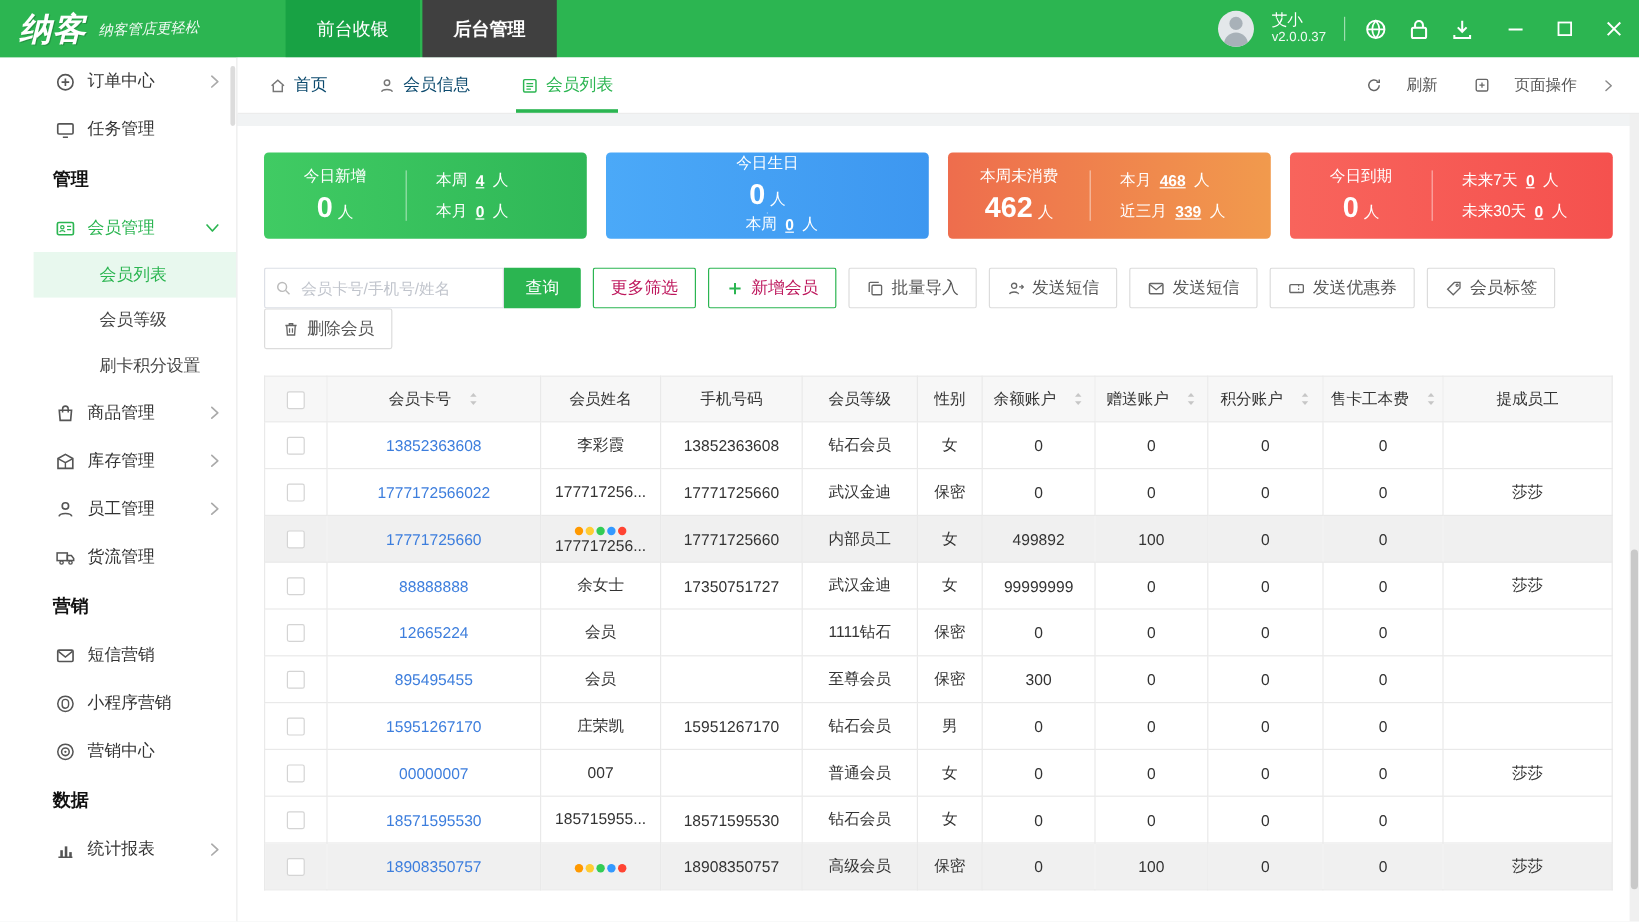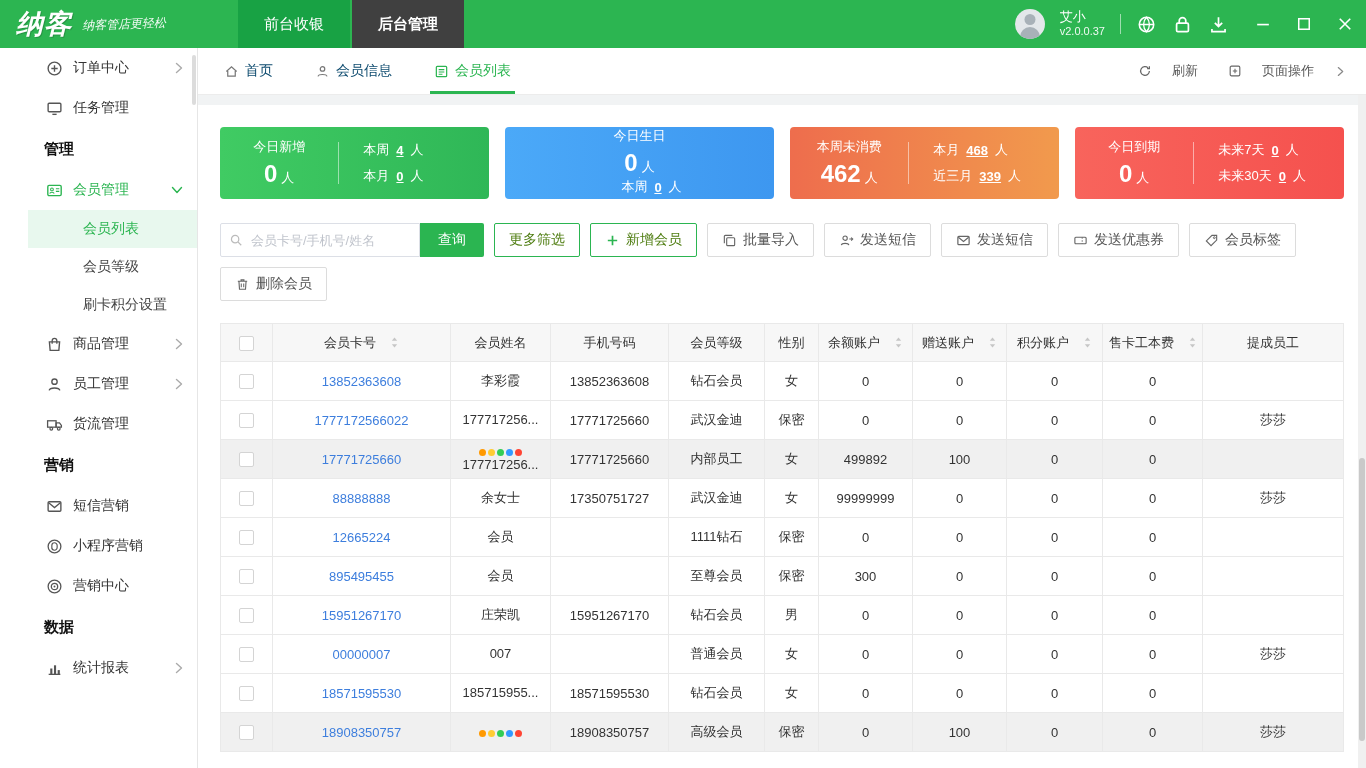--- a/index.html
+++ b/index.html
@@ -71,23 +71,23 @@
 
   
   .toolbar{margin-top:24px;display:flex;gap:10px;align-items:center;flex-wrap:nowrap;overflow:hidden;}
   .search-group{display:flex;position:relative;flex:0 0 auto;}
   .sicon{position:absolute;left:9px;top:50%;transform:translateY(-50%);width:14px;height:14px;color:#bbb;}
   input.search{width:200px;height:34px;border:1px solid #dcdfe6;border-radius:2px 0 0 2px;padding:0 8px 0 30px;font-size:13px;color:#333;outline:none;font-family:inherit;}
   input.search::placeholder{color:#c0c4cc;}
   .btn-query{height:34px;border:none;background:#2bb551;color:#fff;font-size:14px;padding:0 18px;border-radius:0 2px 2px 0;cursor:pointer;font-family:inherit;white-space:nowrap;}
   .btn{height:34px;display:inline-flex;align-items:center;gap:6px;padding:0 14px;font-size:14px;border-radius:2px;background:#fff;border:1px solid #dcdcdc;color:#555;cursor:pointer;font-family:inherit;flex:0 0 auto;white-space:nowrap;}
   .btn .icon{width:15px;height:15px;color:#666;}
-  .btn.green{border-color:#2bb551;color:#4d7c0f;}
+  .btn.green{border-color:#2bb551;color:#be185d;}
   .btn.green .icon{color:#2bb551;}
-  .toolbar2{margin-top:10px;}
+  .toolbar2{}
 
   
   .table-wrap{margin-top:22px;}
   table.grid{width:100%;border-collapse:collapse;table-layout:fixed;font-size:13px;}
   .grid th,.grid td{border:1px solid #e9e9e9;text-align:center;padding:0 6px;overflow:hidden;white-space:nowrap;}
   .grid th{height:38px;background:#f7f7f7;font-weight:normal;color:#333;}
   .grid td{height:39px;color:#333;}
   .grid tr.highlight td{background:#f0f0f0;}
   .link{color:#3d7edd;cursor:pointer;}
   .cb{width:15px;height:15px;border:1px solid #d4d4d4;border-radius:2px;display:inline-block;background:#fff;vertical-align:middle;cursor:pointer;}
@@ -204,20 +204,34 @@
         <div class="side-sub">会员等级</div>
         <div class="side-sub">刷卡积分设置</div>
         <div class="side-item">
           <span class="icon">
             <svg viewBox="0 0 16 16">
               <path d="M3.2 5.5h9.6l-.7 8H3.9z" fill="none" stroke="currentColor" stroke-width="1.3"></path>
               <path d="M5.8 7.2V4.5a2.2 2.2 0 014.4 0v2.7" fill="none" stroke="currentColor" stroke-width="1.2"></path>
             </svg>
           </span>
           <span class="side-label">商品管理</span>
+          <span class="chev">
+            <svg viewBox="0 0 8 12">
+              <path d="M1.5 1.5L6.5 6l-5 4.5" fill="none" stroke="currentColor" stroke-width="1.4" stroke-linecap="round" stroke-linejoin="round"></path>
+            </svg>
+          </span>
+        </div>
+        <div class="side-item">
+          <span class="icon">
+            <svg viewBox="0 0 16 16">
+              <path d="M2.2 5.8L8 2.5l5.8 3.3v7.7H2.2z" fill="none" stroke="currentColor" stroke-width="1.3"></path>
+              <path d="M2.2 5.8L8 9l5.8-3.2M8 9v4.5" fill="none" stroke="currentColor" stroke-width="1.1"></path>
+            </svg>
+          </span>
+          <span class="side-label">库存管理</span>
           <span class="chev">
             <svg viewBox="0 0 8 12">
               <path d="M1.5 1.5L6.5 6l-5 4.5" fill="none" stroke="currentColor" stroke-width="1.4" stroke-linecap="round" stroke-linejoin="round"></path>
             </svg>
           </span>
         </div>
         <div class="side-item">
           <span class="icon">
             <svg viewBox="0 0 16 16">
               <circle cx="8" cy="5.3" r="2.5" fill="none" stroke="currentColor" stroke-width="1.3"></circle>

